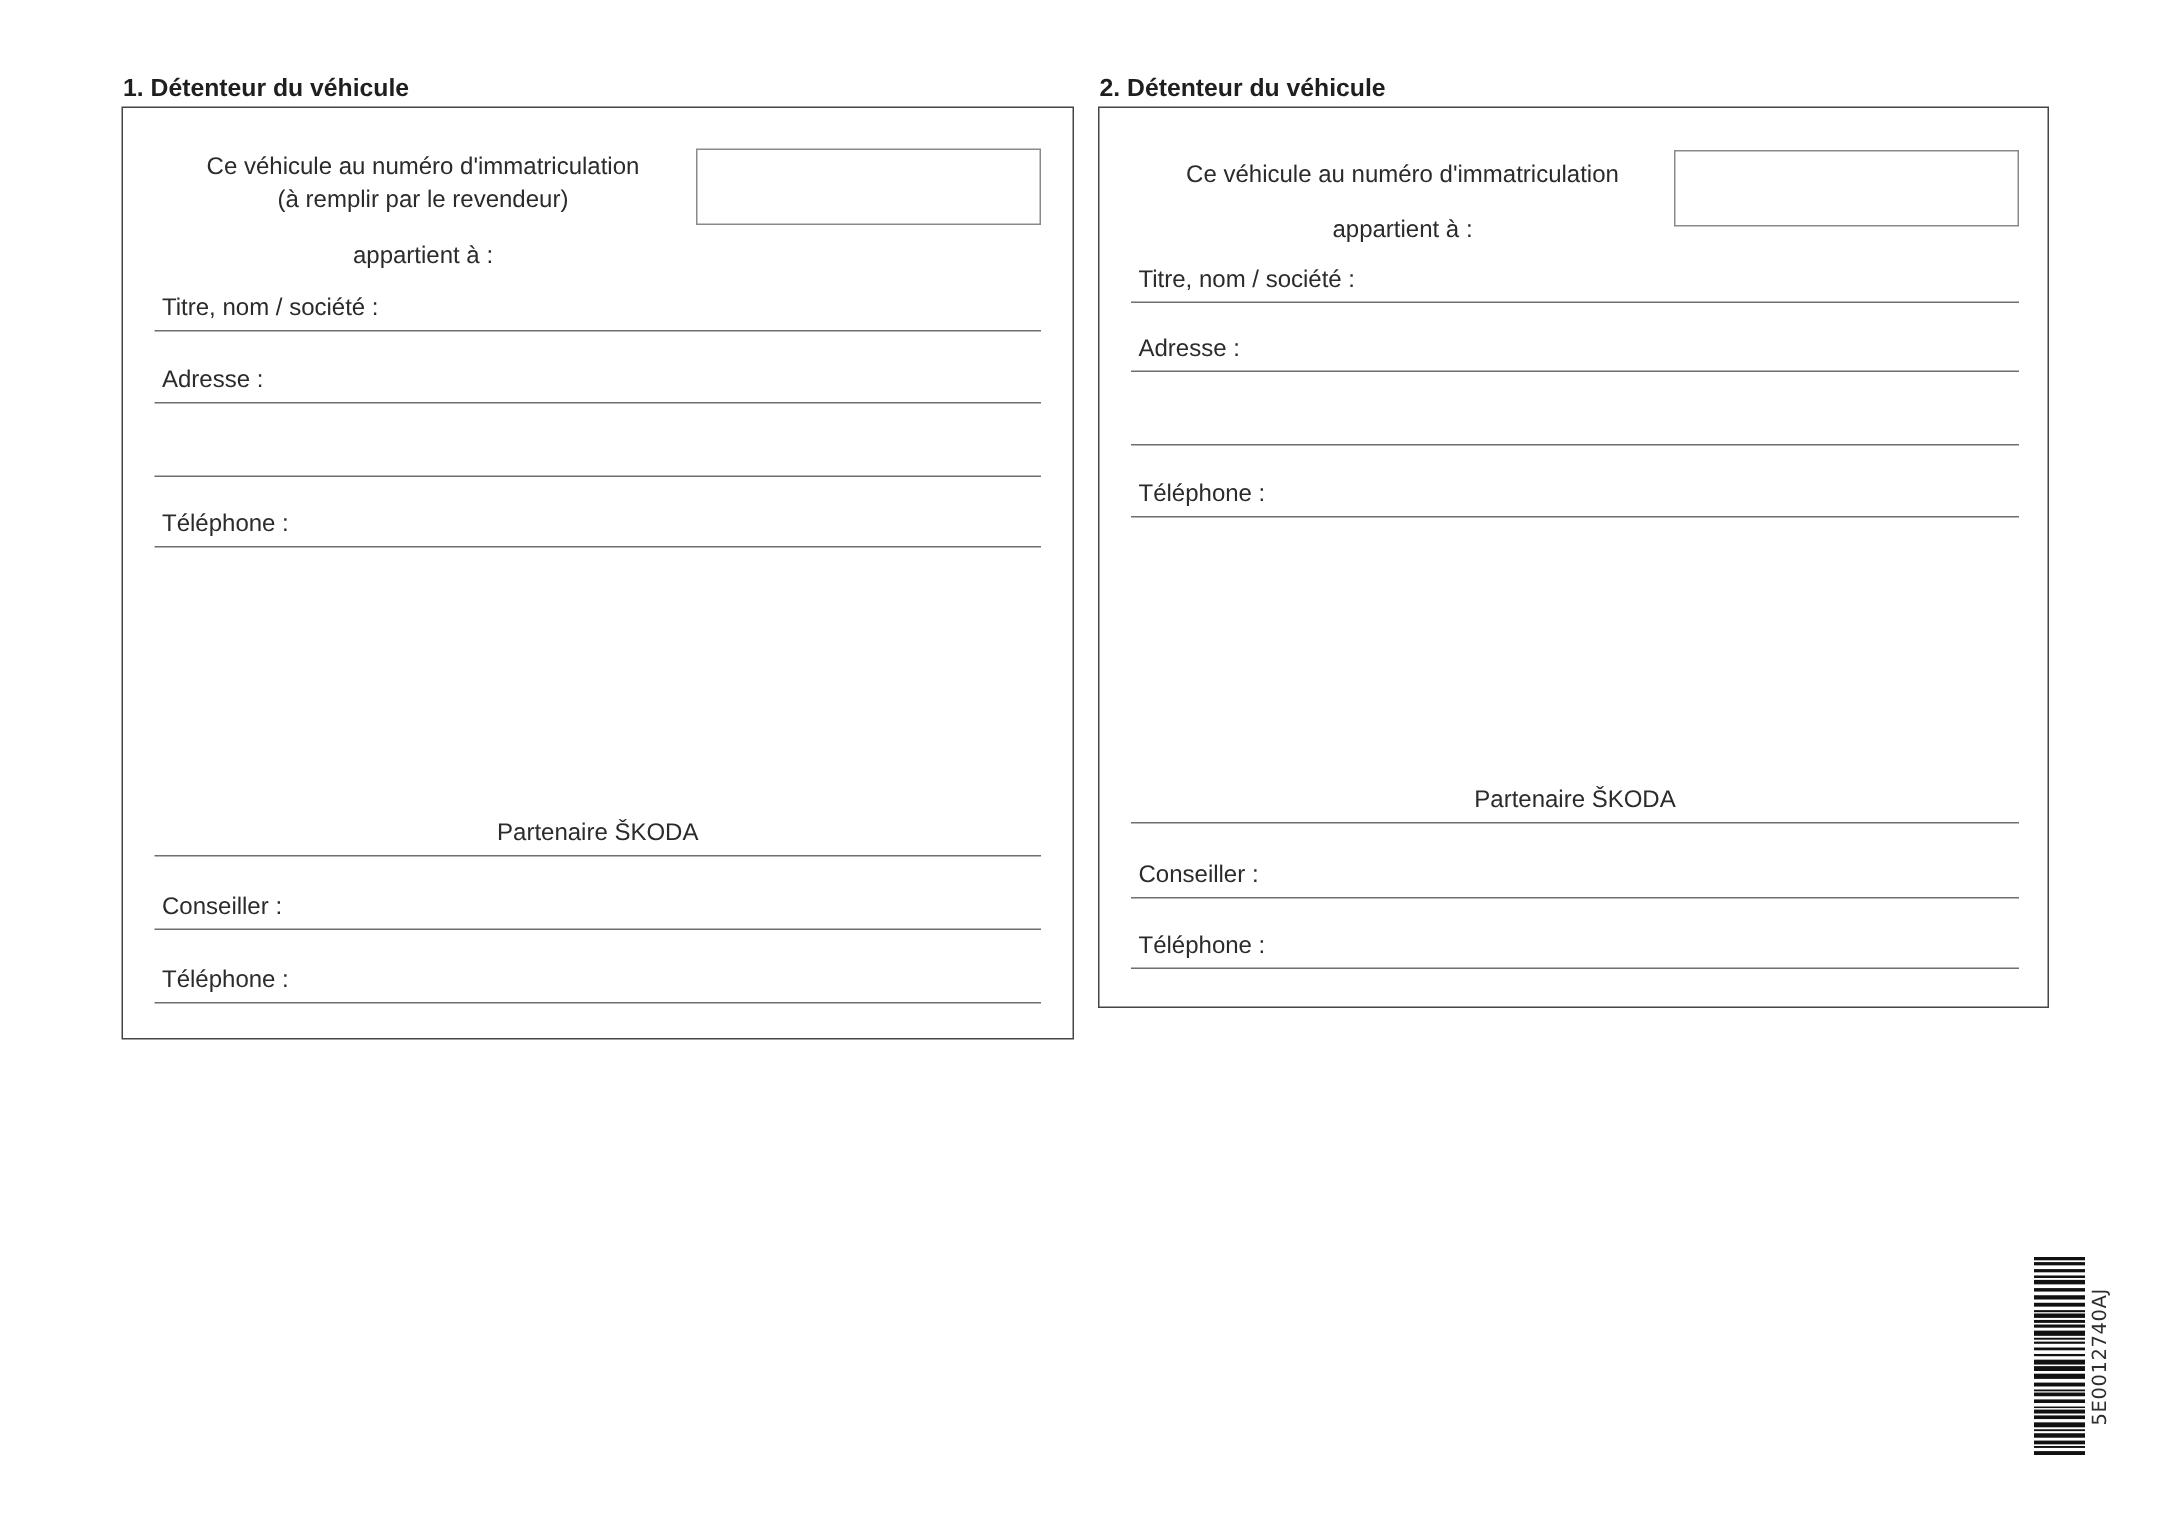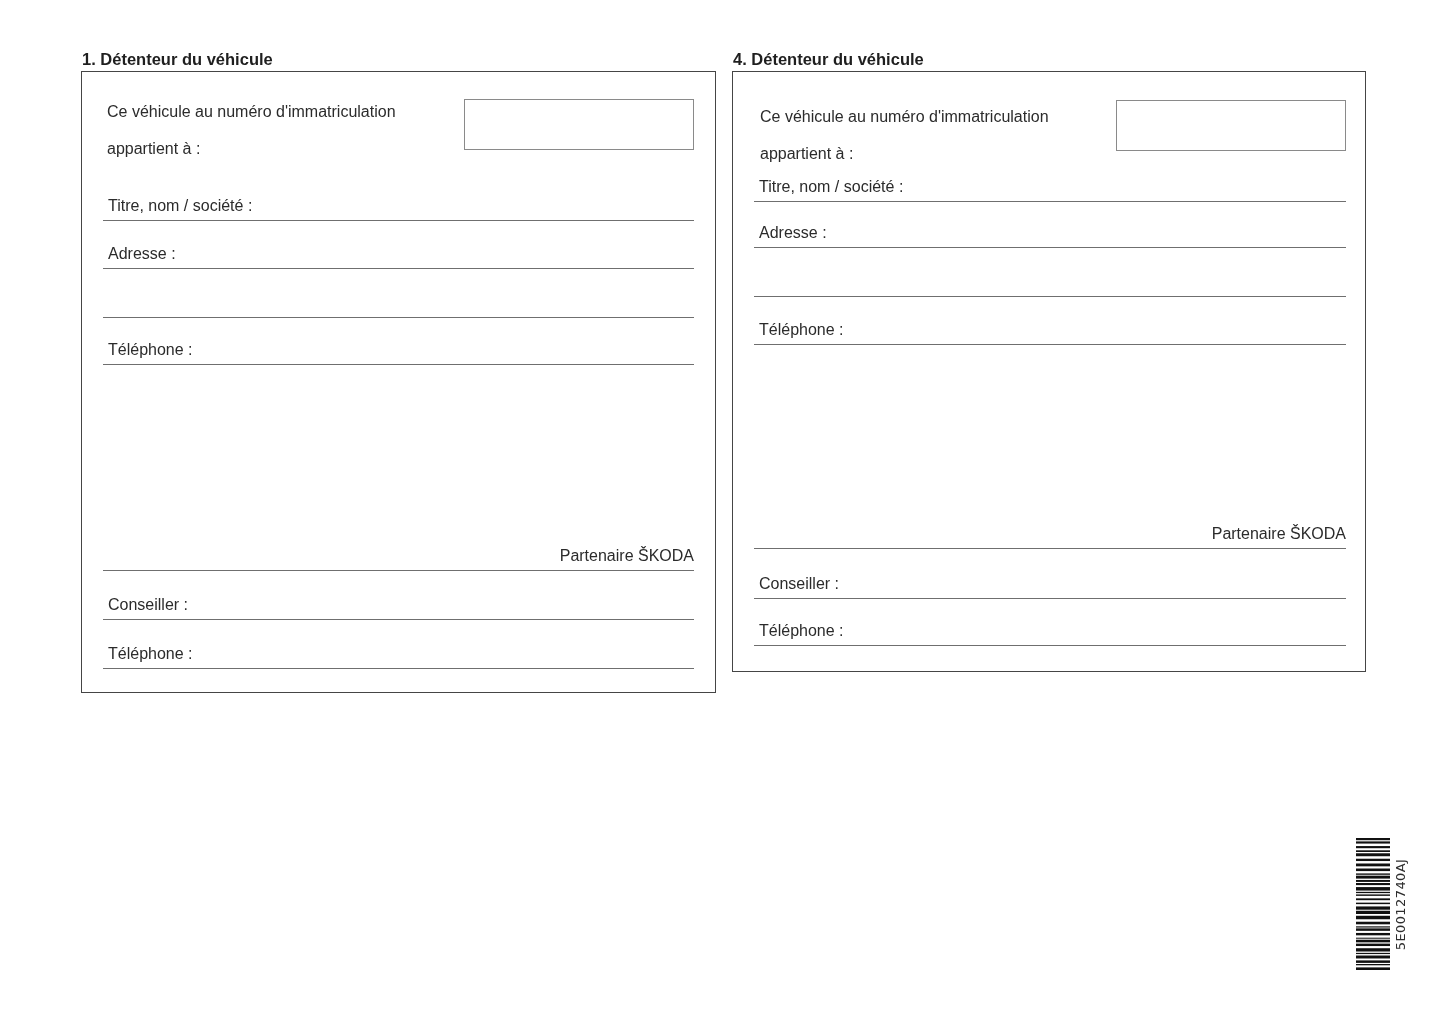--- a/index.html
+++ b/index.html
@@ -33,20 +33,21 @@
     box-sizing: border-box;
   }
   .box-1 { left: 81px;  top: 71px; width: 635px; height: 622px; }
   .box-2 { left: 732px; top: 71px; width: 634px; height: 601px; }
 
   .intro {
     position: absolute;
     font-size: 16px;
     line-height: 22px;
     color: #2b2b2b;
+    text-align: center;
   }
   .intro .belongs { margin-top: 15px; }
   .box-1 .intro { left: 25px; top: 29px; width: 350px; }
   .box-2 .intro { left: 27px; top: 34px; width: 350px; }
 
   .reg-box {
     position: absolute;
     border: 1.5px solid #8a8a8a;
     background: #ffffff;
     box-sizing: border-box;
@@ -68,21 +69,21 @@
     left: 5px;
     bottom: 5px;
     font-size: 16px;
     white-space: nowrap;
     color: #2b2b2b;
     text-align: right;
   }
   .fline .flabel.centered {
     left: 0;
     width: 100%;
-    text-align: right;
+    text-align: center;
   }
 
   
   .b1-titre      { top: 113px; }
   .b1-adresse    { top: 161px; }
   .b1-blank      { top: 210px; }
   .b1-tel        { top: 257px; }
   .b1-partner    { top: 463px; }
   .b1-conseiller { top: 512px; }
   .b1-tel2       { top: 561px; }
@@ -127,20 +128,21 @@
 </head>
 <body>
 
 <div class="page">
 
   <div class="section-heading heading-1">1. Détenteur du véhicule</div>
 
   <div class="owner-box box-1">
     <div class="intro">
       <div>Ce véhicule au numéro d'immatriculation</div>
+      <div>(à remplir par le revendeur)</div>
       <div class="belongs">appartient à :</div>
     </div>
 
     <div class="reg-box"></div>
 
     <div class="fline b1-titre">
       <span class="flabel">Titre, nom / société :</span>
     </div>
     <div class="fline b1-adresse">
       <span class="flabel">Adresse :</span>
@@ -153,21 +155,21 @@
       <span class="flabel centered">Partenaire ŠKODA</span>
     </div>
     <div class="fline b1-conseiller">
       <span class="flabel">Conseiller :</span>
     </div>
     <div class="fline b1-tel2">
       <span class="flabel">Téléphone :</span>
     </div>
   </div>
 
-  <div class="section-heading heading-2">4. Détenteur du véhicule</div>
+  <div class="section-heading heading-2">2. Détenteur du véhicule</div>
 
   <div class="owner-box box-2">
     <div class="intro">
       <div>Ce véhicule au numéro d'immatriculation</div>
       <div class="belongs">appartient à :</div>
     </div>
 
     <div class="reg-box"></div>
 
     <div class="fline b2-titre">

